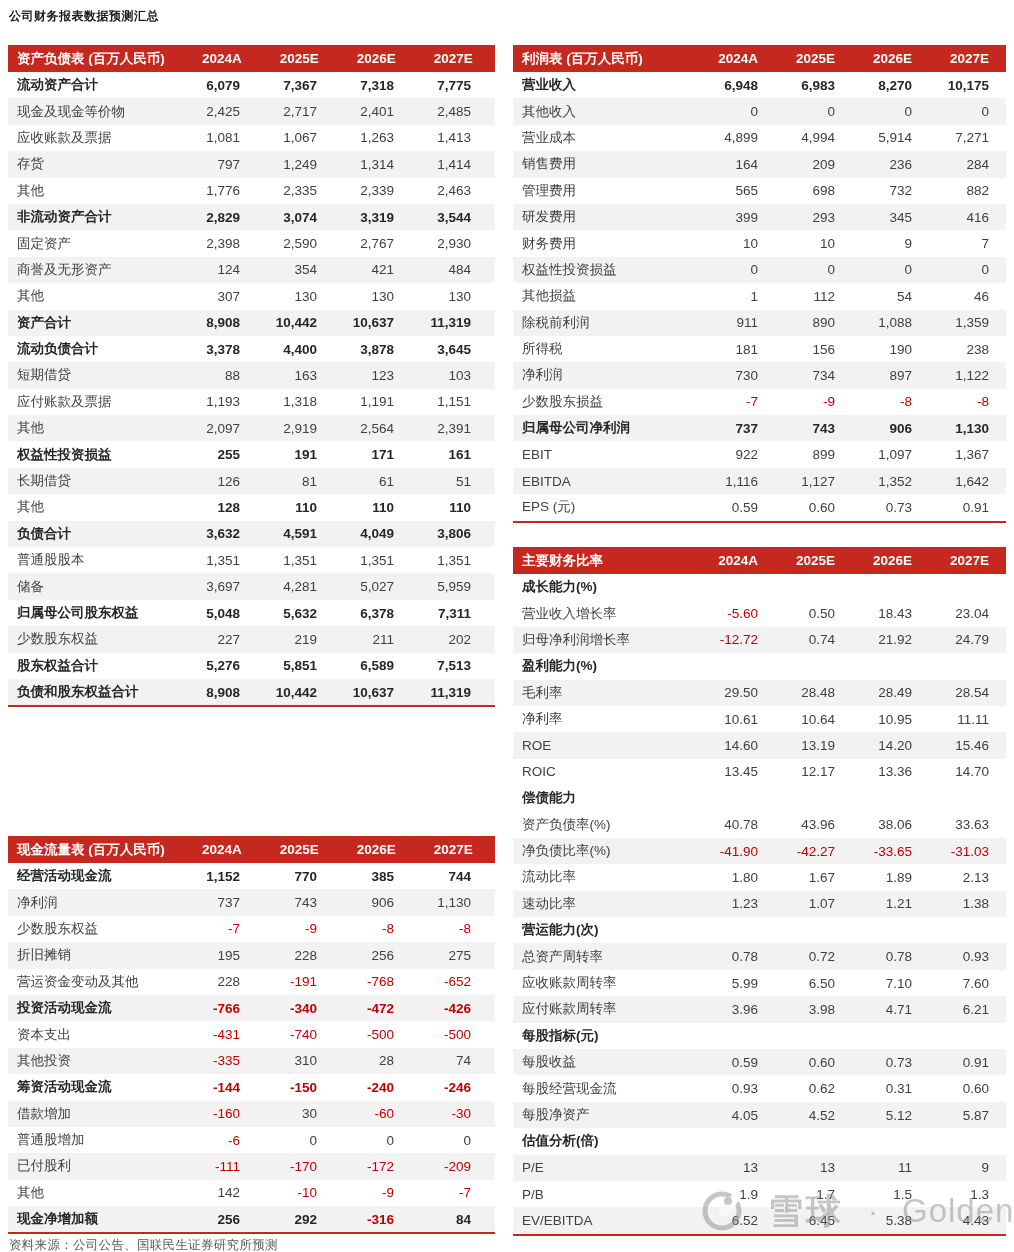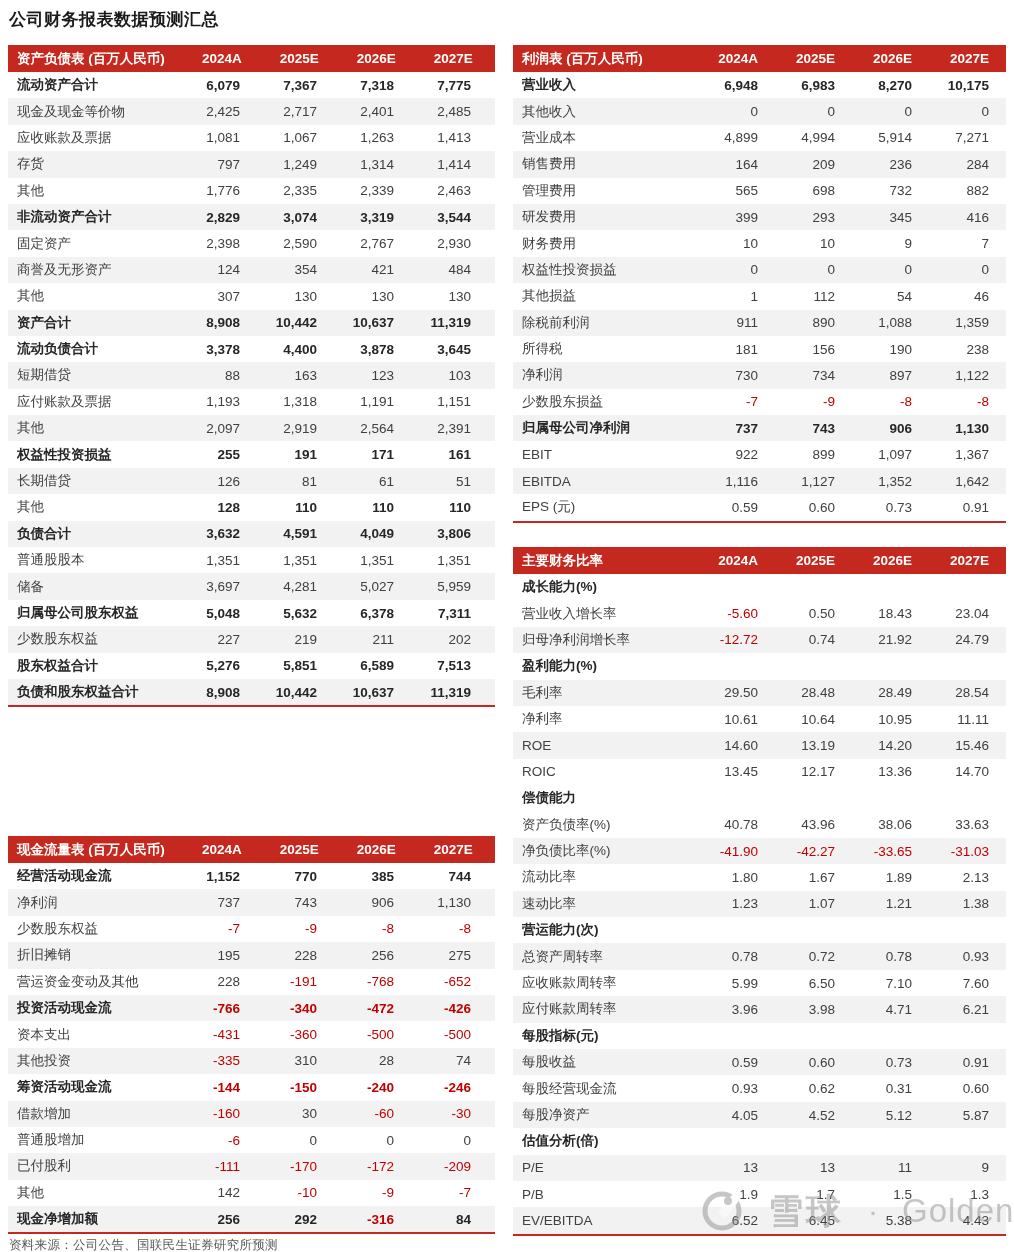--- a/index.html
+++ b/index.html
@@ -10,21 +10,21 @@
     overflow:hidden;
     font-family:"Liberation Sans","DejaVu Sans",sans-serif;
     --red:#c4281e;
     --neg:#c00000;
     --stripe:#f2f2f2;
     --txt:#404040;
     --txt-bold:#262626;
   }
   .page-title {
     position:absolute; left:9px; top:8px;
-    font-size:17px; font-weight:bold; color:#1a1a1a;
+    font-size:12px; font-weight:bold; color:#1a1a1a;
     letter-spacing:0.5px;
   }
   .fin-table { position:absolute; border-bottom:2px solid var(--red); }
   #table-balance { left:8px;  top:45px;  width:487px; }
   #table-cash    { left:8px;  top:836px; width:487px; }
   #table-income  { left:513px; top:45px;  width:493px; }
   #table-ratios  { left:513px; top:547px; width:493px; }
 
   .t-header {
     display:flex; align-items:center;
@@ -427,21 +427,21 @@
     <div class="row shade bold">
       <div class="label">投资活动现金流</div>
       <div class="cell neg">-766</div>
       <div class="cell neg">-340</div>
       <div class="cell neg">-472</div>
       <div class="cell neg">-426</div>
     </div>
     <div class="row">
       <div class="label">资本支出</div>
       <div class="cell neg">-431</div>
-      <div class="cell neg">-360</div>
+      <div class="cell neg">-740</div>
       <div class="cell neg">-500</div>
       <div class="cell neg">-500</div>
     </div>
     <div class="row shade">
       <div class="label">其他投资</div>
       <div class="cell neg">-335</div>
       <div class="cell">310</div>
       <div class="cell">28</div>
       <div class="cell">74</div>
     </div>

